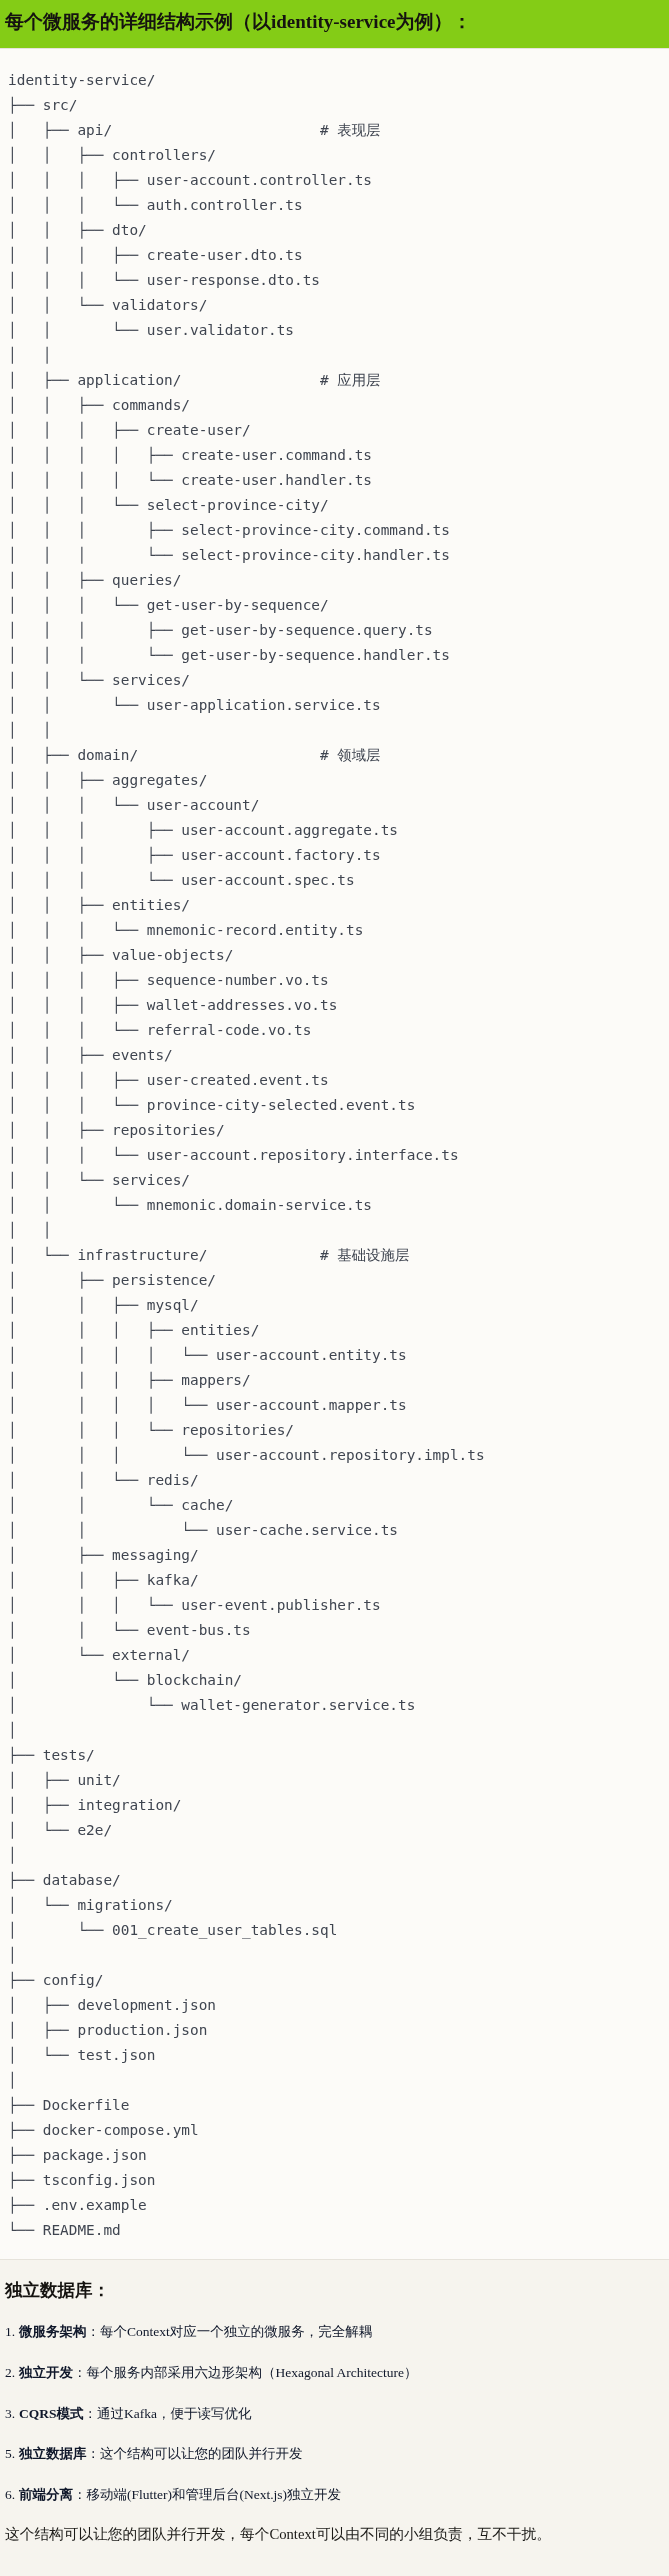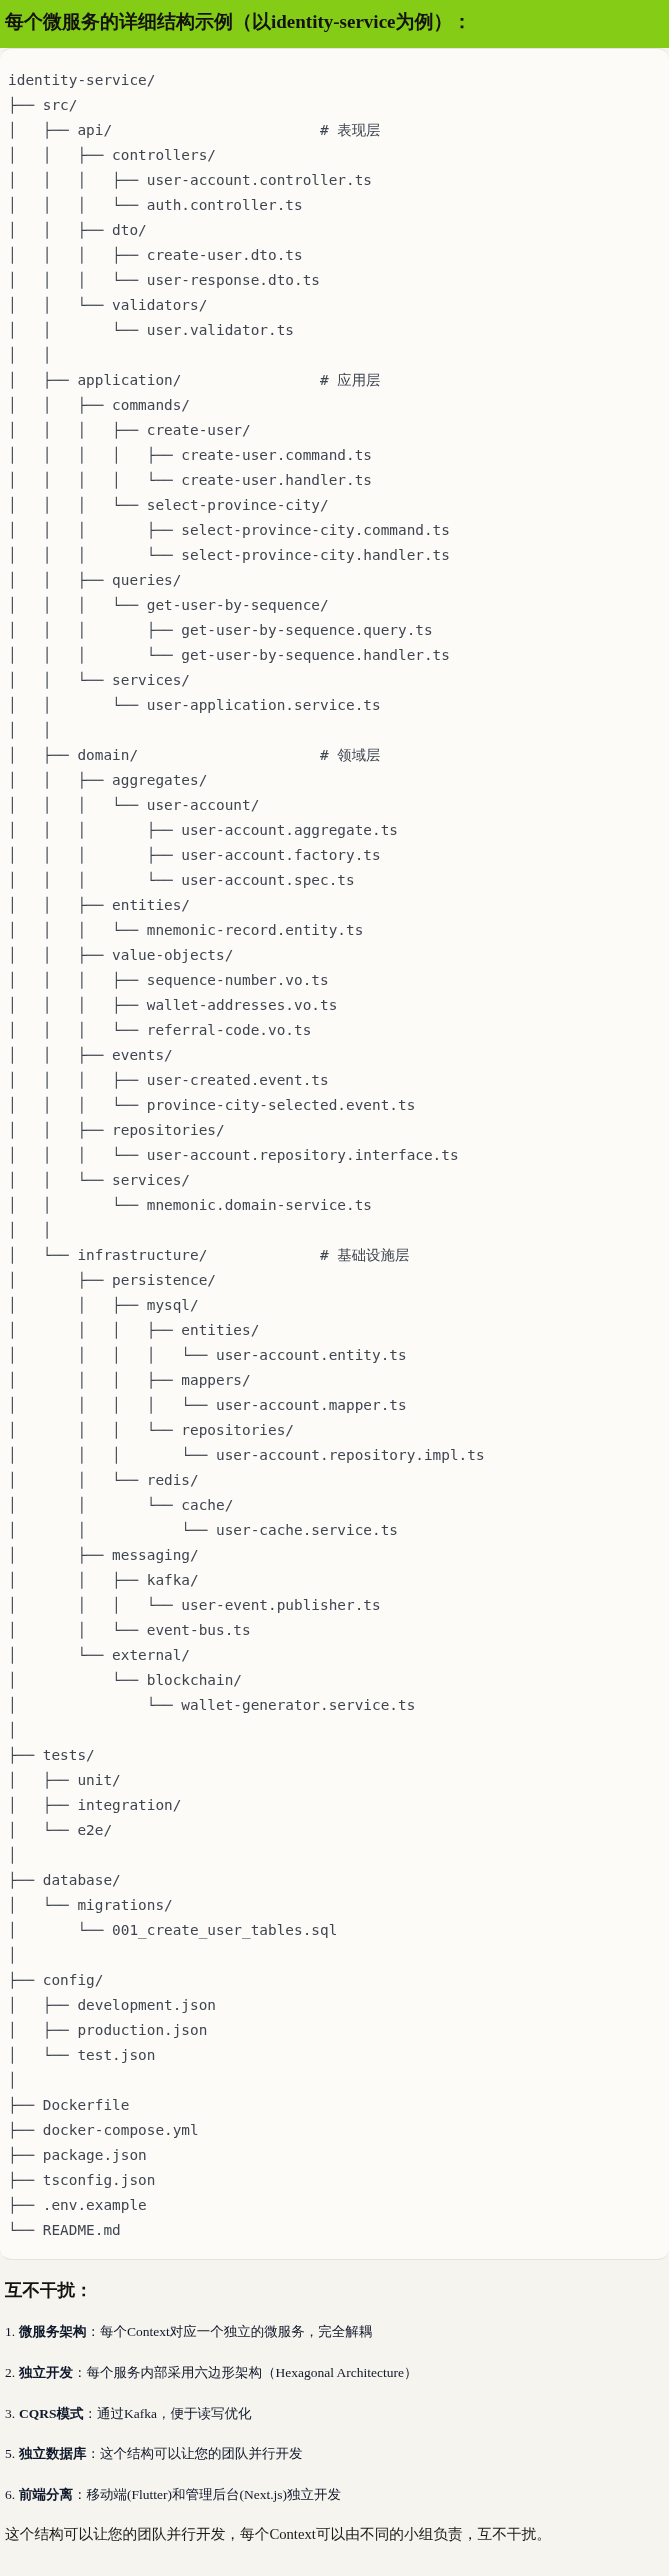--- a/index.html
+++ b/index.html
@@ -23,21 +23,20 @@
     margin:0;
     font-size:19px;
     line-height:27.5px;
     font-weight:700;
     color:#151310;
   }
   .code-block{
     background:#fcfbf8;
     border-top:0.6px solid #e6e3db;
     border-bottom:0.6px solid #e6e3db;
-    border-radius:11px;
   }
   .code-block pre{
     margin:0;
     padding:19px 6.3px 16.3px 8.1px;
     font-family:"DejaVu Sans Mono","Liberation Mono",monospace;
     font-size:14.4px;
     line-height:25px;
     color:#3f4550;
     white-space:pre;
   }
@@ -158,21 +157,21 @@
 │
 ├── Dockerfile
 ├── docker-compose.yml
 ├── package.json
 ├── tsconfig.json
 ├── .env.example
 └── README.md</pre>
   </div>
 
   <div class="notes">
-    <h2>互不干扰：</h2>
+    <h2>独立数据库：</h2>
 
     <p class="note-item"><span class="num">1.</span><strong>微服务架构</strong><span>：</span><span>每个Context对应一个独立的微服务，完全解耦</span></p>
 
     <p class="note-item"><span class="num">2.</span><strong>独立开发</strong><span>：</span><span>每个服务内部采用六边形架构（Hexagonal Architecture）</span></p>
 
     <p class="note-item"><span class="num">3.</span><strong>CQRS模式</strong><span>：</span><span>通过Kafka，便于读写优化</span></p>
 
 
     <p class="note-item"><span class="num">5.</span><strong>独立数据库</strong><span>：</span><span>这个结构可以让您的团队并行开发</span></p>
 

